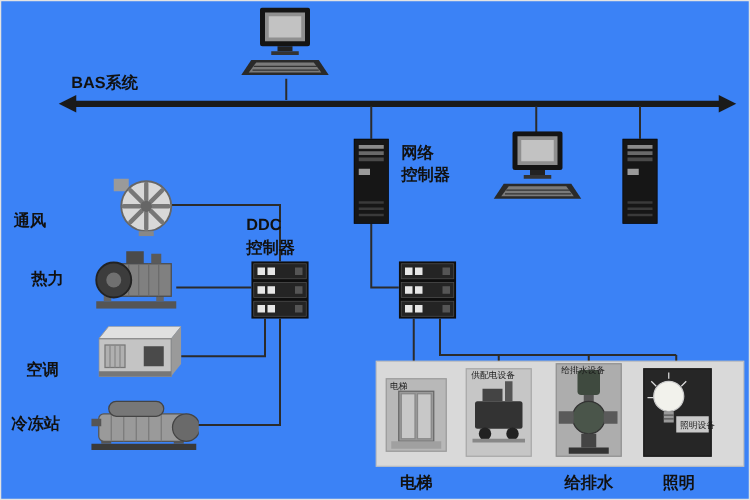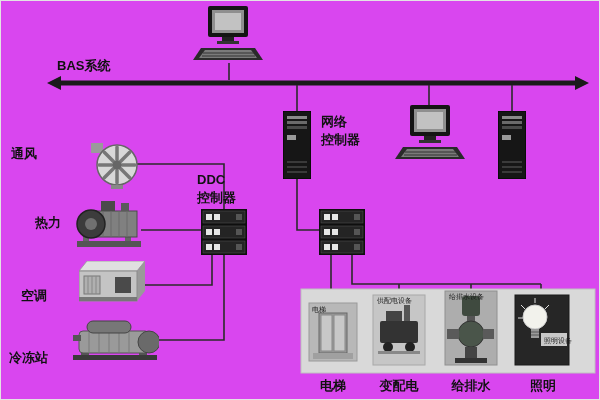--- a/index.html
+++ b/index.html
@@ -1,17 +1,17 @@
 <!DOCTYPE html>
 <html><head>
 <meta charset="utf-8">
 <style>
   *{margin:0;padding:0;box-sizing:border-box}
   body{background:#fff}
-  .stage{position:relative;width:600px;height:400px;background:#d946ef;
+  .stage{position:relative;width:600px;height:400px;background:#3b82f6;
          border:1px solid #e3e3e3;font-family:"Liberation Sans",sans-serif;overflow:hidden}
   .svg-layer{position:absolute;left:0;top:0}
   .lbl{position:absolute;font-weight:bold;color:#111;font-size:13px}
   .ml{white-space:pre-line;line-height:1.35}
   .cap{position:absolute;font-size:7px;color:#1a1a1a;line-height:1.1}
   .blabel{position:absolute;font-weight:bold;font-size:13px;color:#111;text-align:center}
 </style>
 </head>
 <body>
 
@@ -206,28 +206,27 @@
   </svg>
 
   <div class="lbl" style="left:56px;top:56px">BAS系统</div>
 
   <div class="lbl ml" style="left:320px;top:112px;width:46px">网络
 控制器</div>
 
   <div class="lbl ml" style="left:196px;top:170px;width:54px">DDC
 控制器</div>
 
-  <div class="lbl" style="left:10px;top:144px">通风</div>
-  <div class="lbl" style="left:34px;top:213px">热力</div>
+  <div class="lbl" style="left:10px;top:167px">通风</div>
+  <div class="lbl" style="left:24px;top:213px">热力</div>
   <div class="lbl" style="left:20px;top:286px">空调</div>
-  <div class="lbl" style="left:8px;top:348px">冷冻站</div>
+  <div class="lbl" style="left:8px;top:329px">冷冻站</div>
 
   <div class="cap" style="left:311px;top:305px">电梯</div>
   <div class="cap" style="left:376px;top:296px">供配电设备</div>
   <div class="cap" style="left:448px;top:292px">给排水设备</div>
   <div class="cap" style="left:543px;top:336px;width:30px">照明设备</div>
 
   <div class="blabel" style="left:306px;top:376px;width:52px">电梯</div>
-  <div class="blabel" style="left:368px;top:376px;width:60px">变配电</div>
   <div class="blabel" style="left:440px;top:376px;width:60px">给排水</div>
   <div class="blabel" style="left:514px;top:376px;width:56px">照明</div>
 
 </div>
 
 </body></html>

